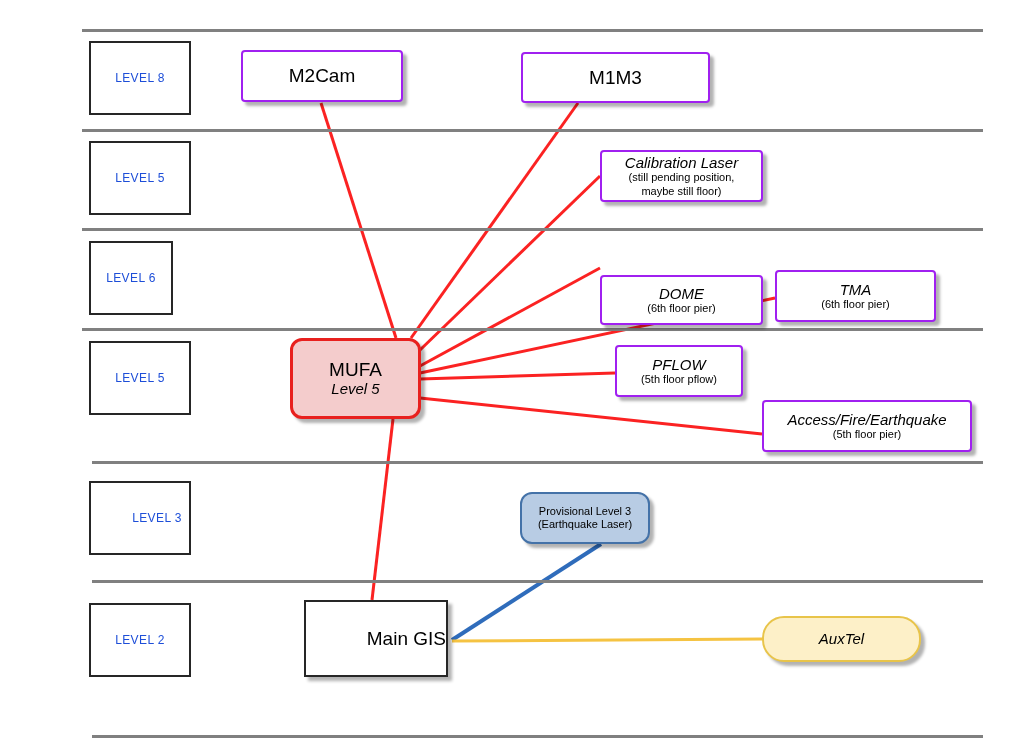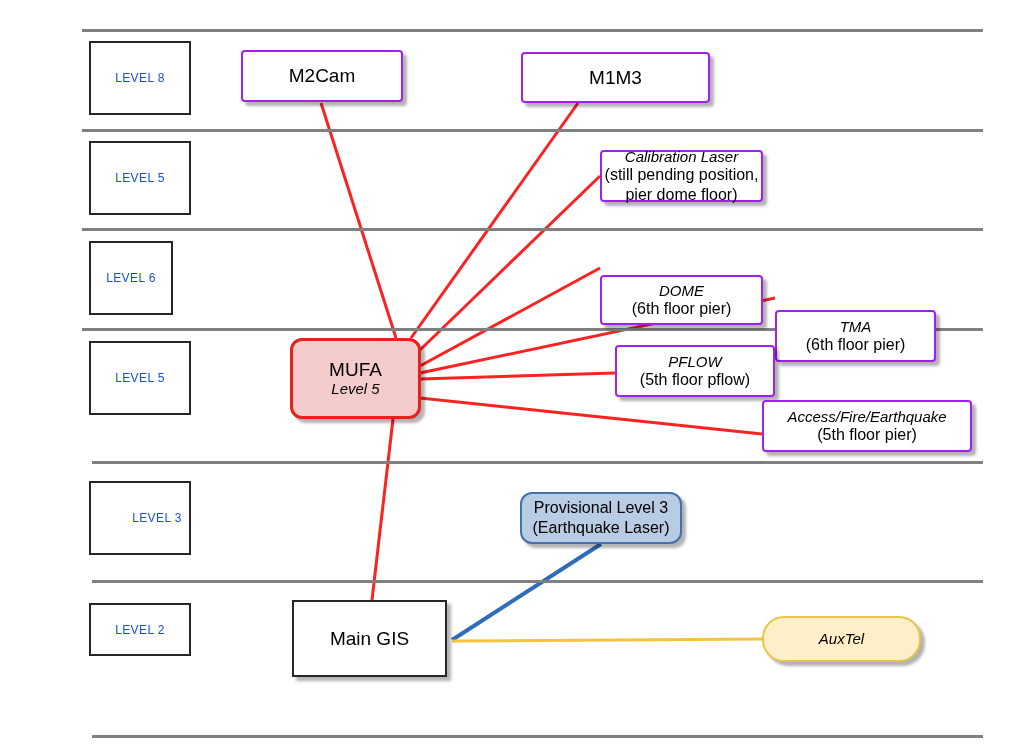--- a/index.html
+++ b/index.html
@@ -77,21 +77,21 @@
     background: #fdf0c8;
     border-radius: 22px;
   }
   .node-plain {
     border: 2px solid #262626;
     background: #ffffff;
     border-radius: 0;
   }
   .t-big   { font-size: 19px; }
   .t-mid   { font-size: 15px; font-style: italic; }
-  .t-small { font-size: 16px; }
+  .t-small { font-size: 11px; }
   .t-tiny  { font-size: 11px; }
 </style>
 </head>
 <body>
 
 <div id="canvas">
   <svg id="edge-layer" viewBox="0 0 1036 744">
       <line x1="396" y1="338" x2="321" y2="103" stroke="#fb2222" stroke-width="3" stroke-linecap="butt"></line>
       <line x1="411" y1="338" x2="578" y2="103" stroke="#fb2222" stroke-width="3" stroke-linecap="butt"></line>
       <line x1="420" y1="350" x2="600" y2="176" stroke="#fb2222" stroke-width="3" stroke-linecap="butt"></line>
@@ -121,60 +121,60 @@
       </div>
       <div class="level-box" style="left: 89px; top: 241px; width: 84px; height: 74px; text-align: center;">
         <span>LEVEL 6</span>
       </div>
       <div class="level-box" style="left: 89px; top: 341px; width: 102px; height: 74px;">
         <span>LEVEL 5</span>
       </div>
       <div class="level-box" style="left: 89px; top: 481px; width: 102px; height: 74px; padding-left: 34px;">
         <span>LEVEL 3</span>
       </div>
-      <div class="level-box" style="left: 89px; top: 603px; width: 102px; height: 53px;">
+      <div class="level-box" style="left: 89px; top: 603px; width: 102px; height: 74px;">
         <span>LEVEL 2</span>
       </div>
     </div>
   <div id="node-layer">
       <div class="node node-purple" style="left: 241px; top: 50px; width: 162px; height: 52px;">
         <div class="line1 t-big">M2Cam</div>
       </div>
       <div class="node node-purple" style="left: 521px; top: 52px; width: 189px; height: 51px;">
         <div class="line1 t-big">M1M3</div>
       </div>
       <div class="node node-purple" style="left: 600px; top: 150px; width: 163px; height: 52px;">
         <div class="line1 t-mid">Calibration Laser</div>
         <div class="line2 t-small">(still pending position,</div>
-        <div class="line3 t-small">pier dome floor)</div>
+        <div class="line3 t-small">maybe still floor)</div>
       </div>
       <div class="node node-purple" style="left: 600px; top: 242px; width: 163px; height: 50px; margin-top: 33px;">
         <div class="line1 t-mid">DOME</div>
         <div class="line2 t-small">(6th floor pier)</div>
       </div>
-      <div class="node node-purple" style="left: 775px; top: 270px; width: 161px; height: 52px; margin-top: 40px;">
+      <div class="node node-purple" style="left: 775px; top: 270px; width: 161px; height: 52px;">
         <div class="line1 t-mid">TMA</div>
         <div class="line2 t-small">(6th floor pier)</div>
       </div>
       <div class="node node-red" style="left: 290px; top: 338px; width: 131px; height: 81px;">
         <div class="line1 t-big">MUFA</div>
         <div class="line2 t-mid">Level 5</div>
       </div>
-      <div class="node node-purple" style="left: 615px; top: 345px; width: 160px; height: 52px;">
+      <div class="node node-purple" style="left: 615px; top: 345px; width: 128px; height: 52px;">
         <div class="line1 t-mid">PFLOW</div>
         <div class="line2 t-small">(5th floor pflow)</div>
       </div>
       <div class="node node-purple" style="left: 762px; top: 400px; width: 210px; height: 52px;">
         <div class="line1 t-mid">Access/Fire/Earthquake</div>
         <div class="line2 t-small">(5th floor pier)</div>
       </div>
-      <div class="node node-blue" style="left: 520px; top: 492px; width: 162px; height: 52px;">
+      <div class="node node-blue" style="left: 520px; top: 492px; width: 130px; height: 52px;">
         <div class="line1 t-small">Provisional Level 3</div>
         <div class="line2 t-small">(Earthquake Laser)</div>
       </div>
-      <div class="node node-plain" style="left: 292px; top: 600px; width: 155px; height: 77px;">
+      <div class="node node-plain" style="left: 304px; top: 600px; width: 144px; height: 77px; align-items: flex-end;">
         <div class="line1 t-big">Main GIS</div>
       </div>
       <div class="node node-yellow" style="left: 762px; top: 616px; width: 159px; height: 46px;">
         <div class="line1 t-mid">AuxTel</div>
       </div>
     </div>
 </div>
 
 </body></html>

